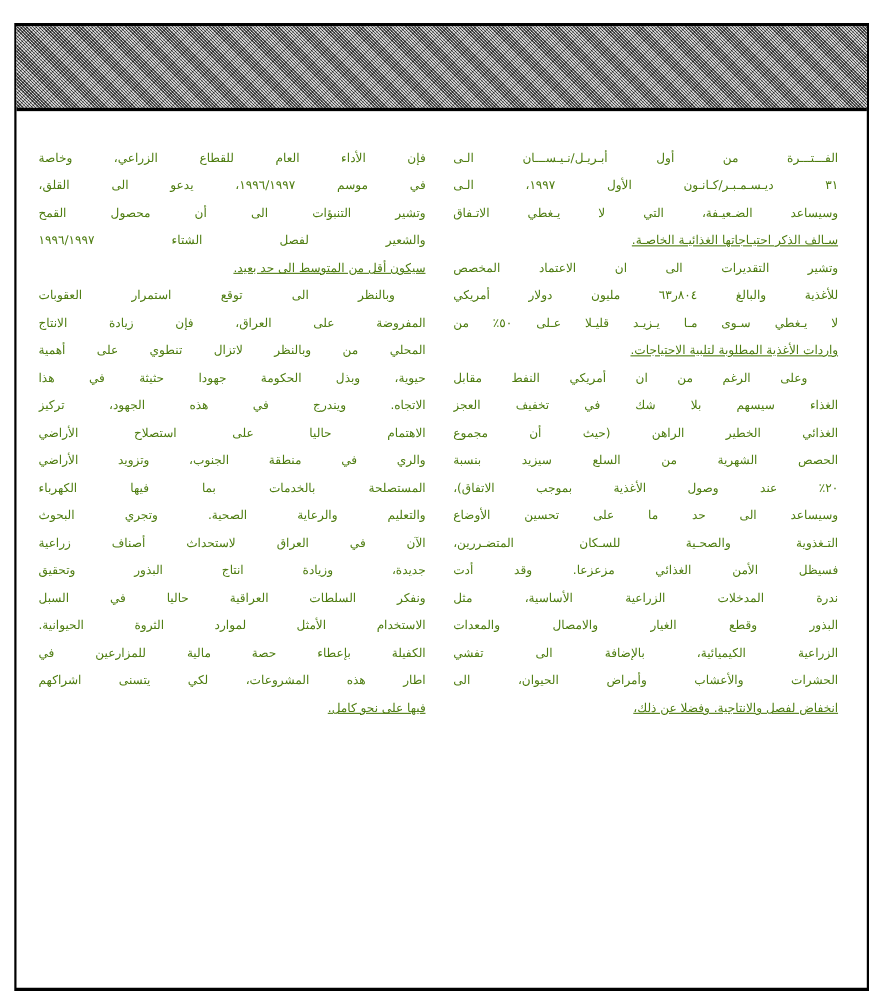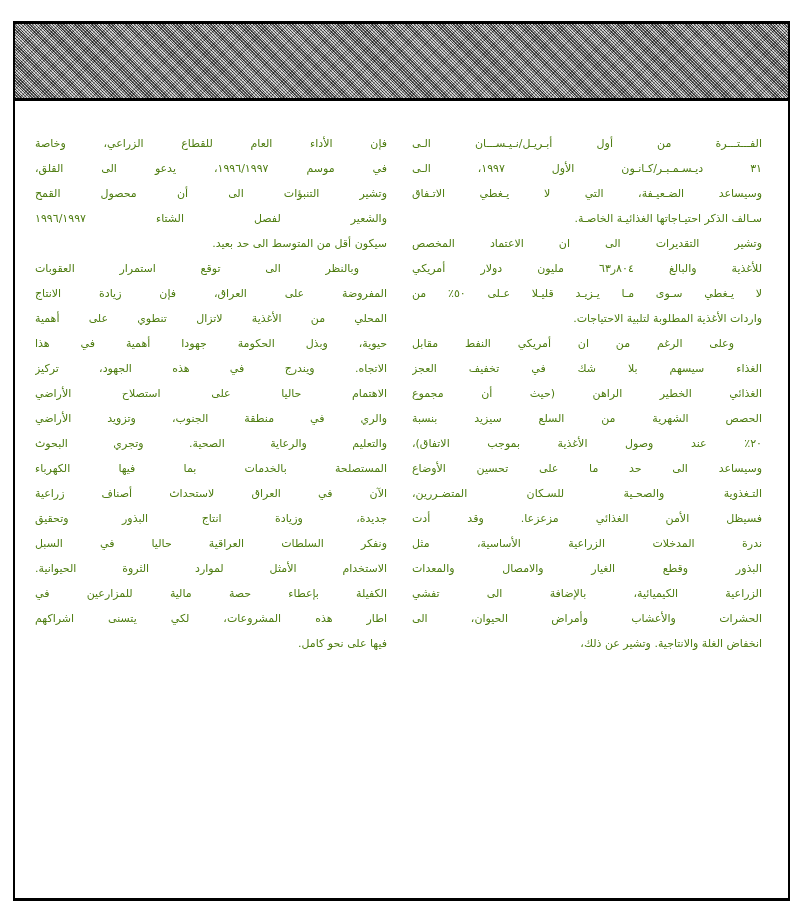--- a/index.html
+++ b/index.html
@@ -149,20 +149,21 @@
     .col-line {
       display: block;
       white-space: nowrap;
       text-align-last: justify;
       text-align: justify;
       height: 25px;
       overflow: hidden;
     }
     .col-line.last {
       text-align-last: right;
+      text-decoration: underline;
     }
     .para-indent {
       padding-right: 28px;
     }
   </style>
 </head>
 <body>
 
 <div class="scan-doc">
   <div class="header-band"></div>
@@ -186,41 +187,41 @@
           <span class="col-line">الغذائي الخطير الراهن (حيث أن مجموع</span>
           <span class="col-line">الحصص الشهرية من السلع سيزيد بنسبة</span>
           <span class="col-line">٢٠٪ عند وصول الأغذية بموجب الاتفاق)،</span>
           <span class="col-line">وسيساعد الى حد ما على تحسين الأوضاع</span>
           <span class="col-line">التـغذوية والصحـية للسـكان المتضـررين،</span>
           <span class="col-line">فسيظل الأمن الغذائي مزعزعا. وقد أدت</span>
           <span class="col-line">ندرة المدخلات الزراعية الأساسية، مثل</span>
           <span class="col-line">البذور وقطع الغيار والامصال والمعدات</span>
           <span class="col-line">الزراعية الكيميائية، بالإضافة الى تفشي</span>
           <span class="col-line">الحشرات والأعشاب وأمراض الحيوان، الى</span>
-          <span class="col-line last">انخفاض الغلة والانتاجية. وتشير عن ذلك،</span>
+          <span class="col-line last">انخفاض لفصل والانتاجية. وفضلا عن ذلك،</span>
         </div>
       </div>
     <div class="col col-left" id="col-left">
         <div>
           <span class="col-line">فإن الأداء العام للقطاع الزراعي، وخاصة</span>
           <span class="col-line">في موسم ١٩٩٦/١٩٩٧، يدعو الى القلق،</span>
           <span class="col-line">وتشير التنبؤات الى أن محصول القمح</span>
           <span class="col-line">والشعير لفصل الشتاء ١٩٩٦/١٩٩٧</span>
           <span class="col-line last">سيكون أقل من المتوسط الى حد بعيد.</span>
         </div>
         <div>
           <span class="col-line para-indent">وبالنظر الى توقع استمرار العقوبات</span>
           <span class="col-line">المفروضة على العراق، فإن زيادة الانتاج</span>
-          <span class="col-line">المحلي من الأغذية لاتزال تنطوي على أهمية</span>
-          <span class="col-line">حيوية، وبذل الحكومة جهودا أهمية في هذا</span>
+          <span class="col-line">المحلي من وبالنظر لاتزال تنطوي على أهمية</span>
+          <span class="col-line">حيوية، وبذل الحكومة جهودا حثيثة في هذا</span>
           <span class="col-line">الاتجاه. ويندرج في هذه الجهود، تركيز</span>
           <span class="col-line">الاهتمام حاليا على استصلاح الأراضي</span>
           <span class="col-line">والري في منطقة الجنوب، وتزويد الأراضي</span>
+          <span class="col-line">المستصلحة بالخدمات بما فيها الكهرباء</span>
           <span class="col-line">والتعليم والرعاية الصحية. وتجري البحوث</span>
-          <span class="col-line">المستصلحة بالخدمات بما فيها الكهرباء</span>
           <span class="col-line">الآن في العراق لاستحداث أصناف زراعية</span>
           <span class="col-line">جديدة، وزيادة انتاج البذور وتحقيق</span>
           <span class="col-line">ونفكر السلطات العراقية حاليا في السبل</span>
           <span class="col-line">الاستخدام الأمثل لموارد الثروة الحيوانية.</span>
           <span class="col-line">الكفيلة بإعطاء حصة مالية للمزارعين في</span>
           <span class="col-line">اطار هذه المشروعات، لكي يتسنى اشراكهم</span>
           <span class="col-line last">فيها على نحو كامل.</span>
         </div>
       </div>
   </div>

